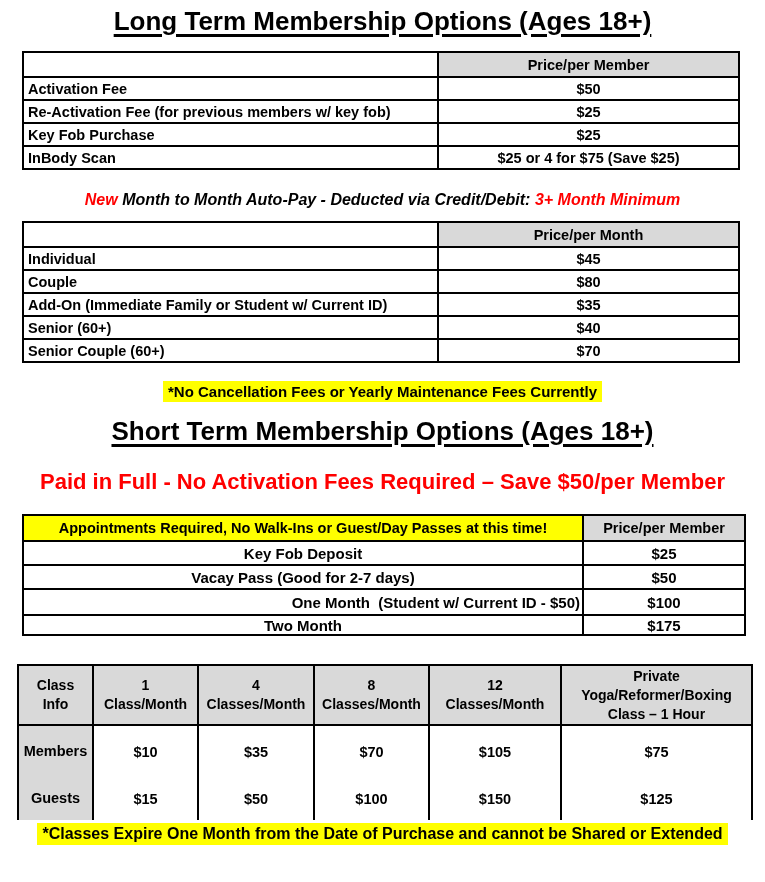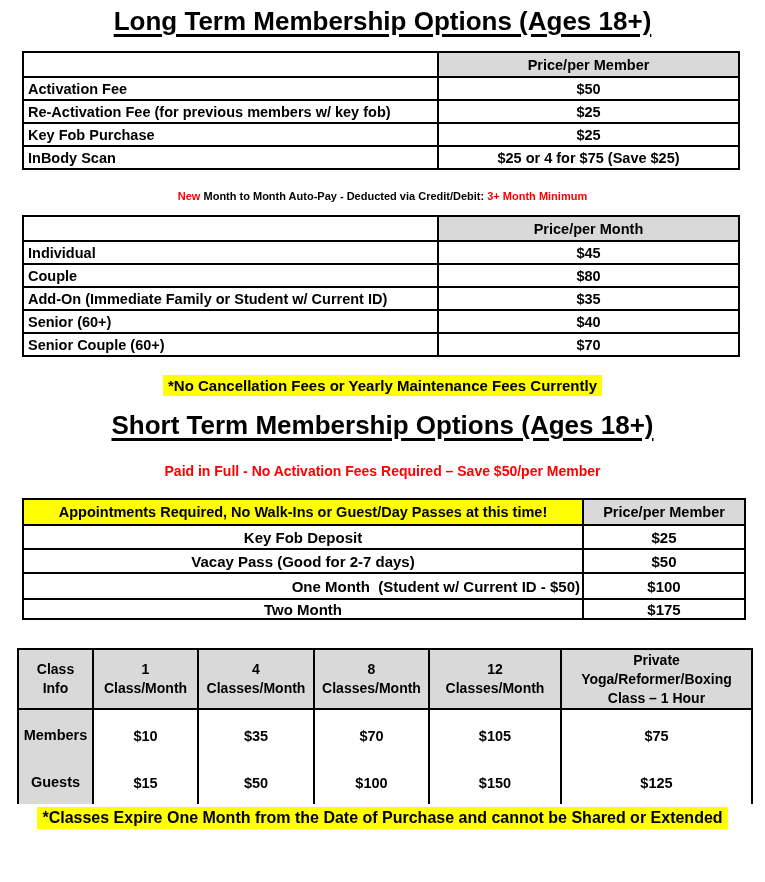--- a/index.html
+++ b/index.html
@@ -8,23 +8,23 @@
     font-family:"Liberation Sans",sans-serif;font-weight:bold;color:#000;
     box-sizing:border-box;
   }
   
   .doc-title{
     margin:6px 0 0 0;text-align:center;font-size:26px;font-weight:bold;
     text-decoration:underline;text-decoration-thickness:3px;text-underline-offset:4px;
   }
   .doc-title.second{margin-top:14px;}
   
-  .heading2{margin-top:20px;text-align:center;font-size:11px;line-height:1.2;}
+  .heading2{margin-top:20px;text-align:center;font-size:16px;line-height:1.2;font-style:italic;}
   .red{color:#ff0000;}
-  .subtitle{margin-top:22px;text-align:center;font-size:14px;color:#ff0000;}
+  .subtitle{margin-top:22px;text-align:center;font-size:22px;color:#ff0000;}
   
   table.tbl{border-collapse:collapse;table-layout:fixed;}
   table.tbl td,table.tbl th{
     border:2px solid #000;font-size:14.5px;font-weight:bold;
     padding:0 4px;box-sizing:border-box;overflow:hidden;
   }
   .grayhdr{background:#d9d9d9;text-align:center;margin-left:20px;}
   .yellowhdr{background:#ffff00;text-align:center;font-size:13px;}
   td.ghost{border:none;background:transparent;}
   

